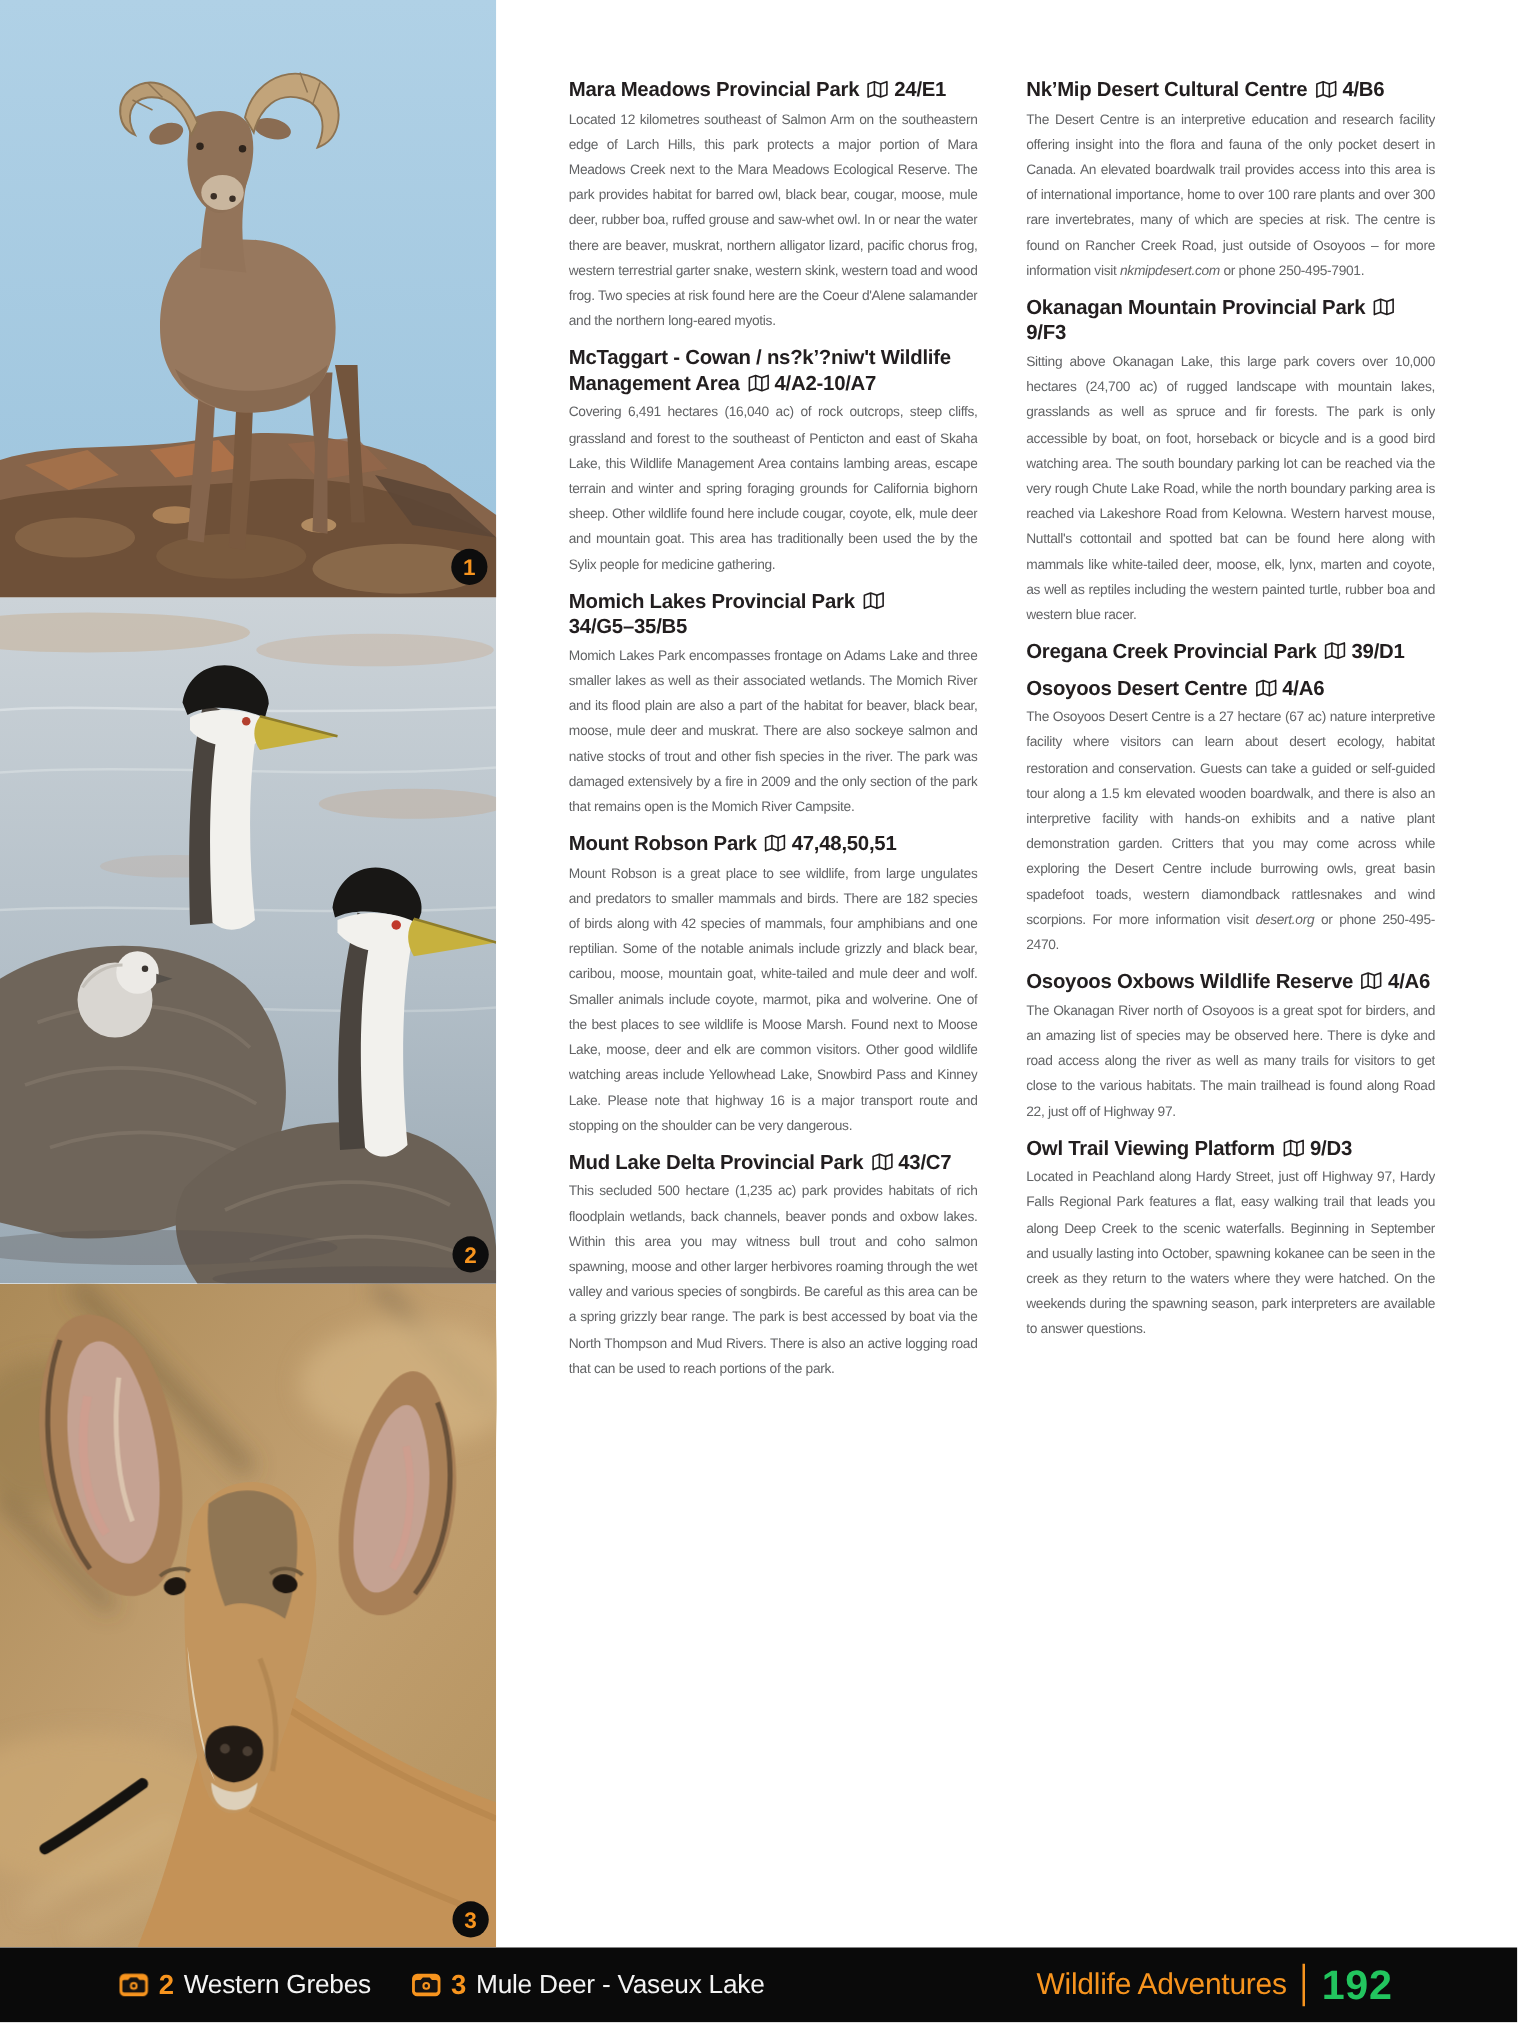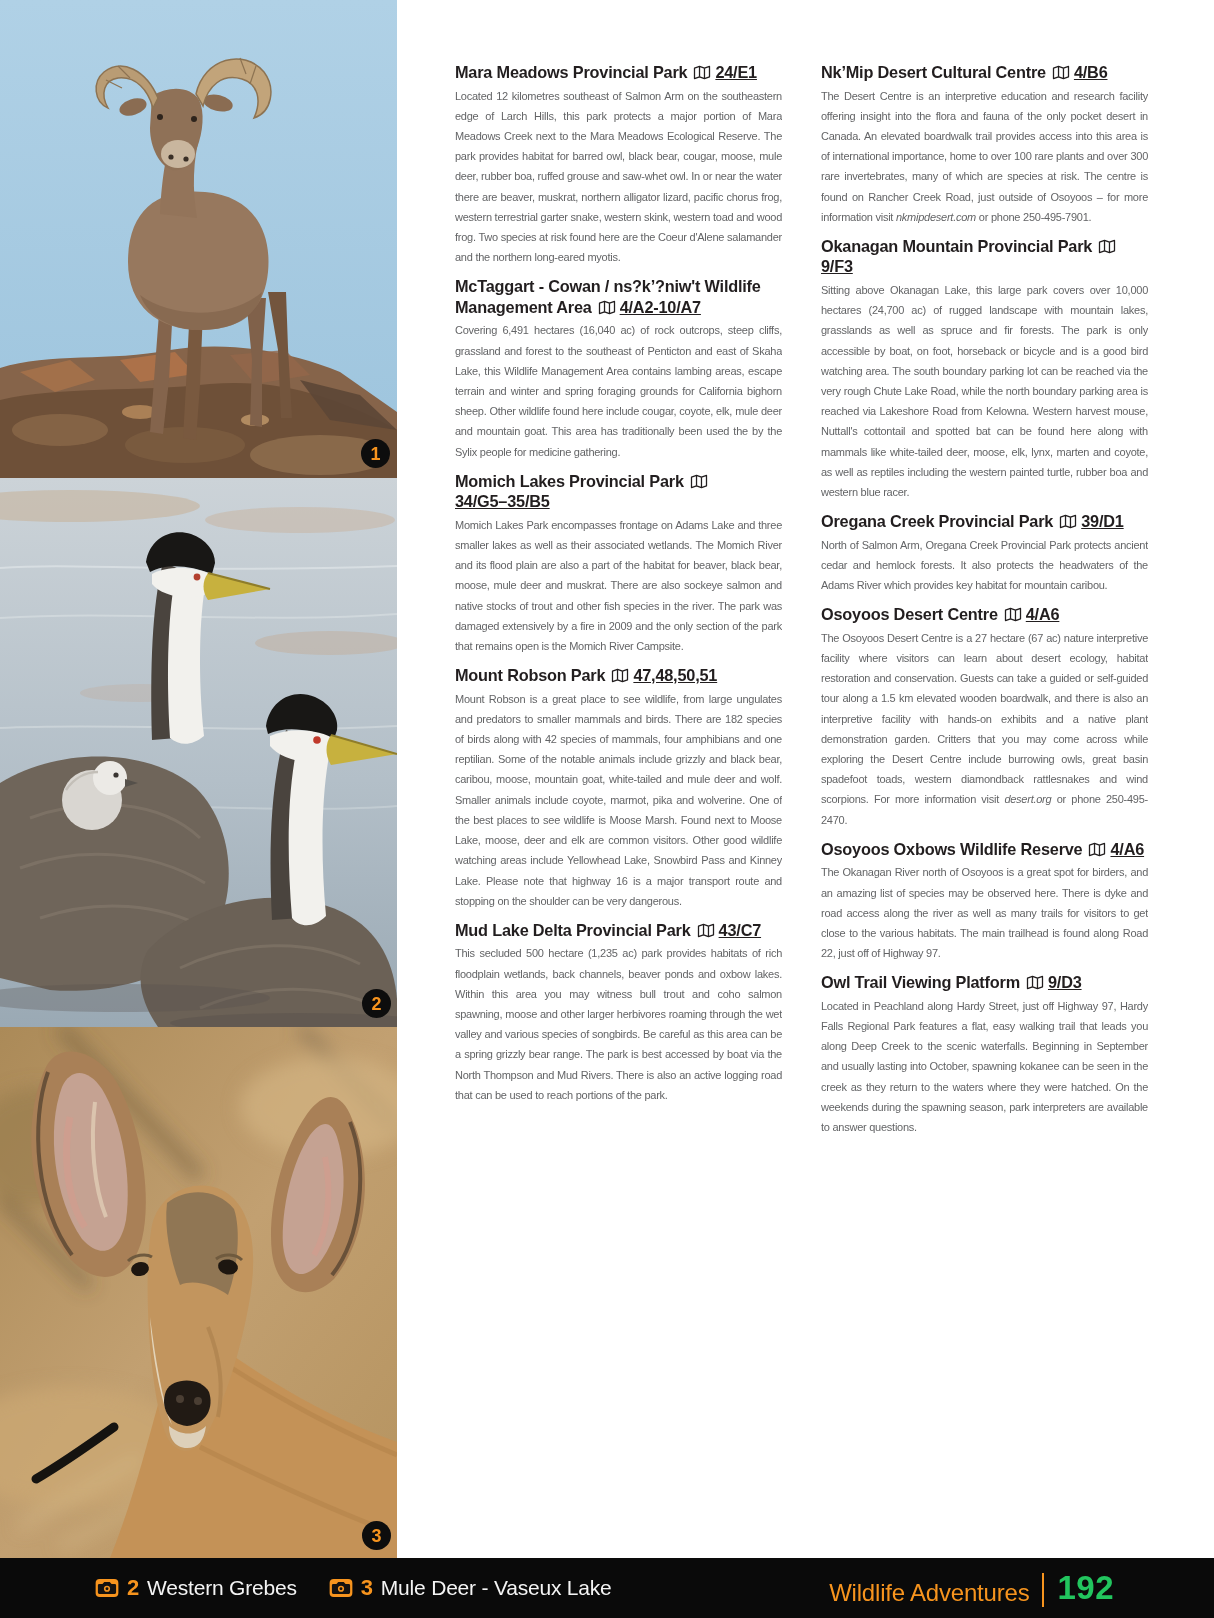--- a/index.html
+++ b/index.html
@@ -24,37 +24,37 @@
   
   .col{position:absolute;top:62px;width:327px;height:1492px;overflow:hidden;}
   #left-column{left:455px;}
   #right-column{left:821px;}
   .park-section h3{
     margin:9px 0 3px 0;font-size:16.3px;line-height:20.5px;color:#221e1f;font-weight:700;
     letter-spacing:-0.2px;
   }
   .park-section:first-child h3{margin-top:0;}
   .map-icon{width:18px;height:15px;margin:0 4px 0 6px;vertical-align:-2px;color:#221e1f;}
-  .map-ref{white-space:nowrap;text-decoration:underline;}
+  .map-ref{white-space:nowrap;}
   .park-section p.body{
     margin:0;font-size:11px;line-height:20.2px;letter-spacing:-0.25px;
     color:#636466;text-align:justify;
   }
   .park-section p.body em{font-style:italic;}
   
   #footer{
     position:absolute;left:0;top:1558px;width:1214px;height:60px;background:#0a0a0a;
     display:flex;align-items:center;justify-content:space-between;
     padding:0 100px 0 95px;box-sizing:border-box;
   }
   #photo-captions{display:flex;align-items:center;gap:32px;}
   .caption{display:flex;align-items:center;gap:8px;font-size:21px;color:#f4f4f4;letter-spacing:-0.2px;}
   .caption .cam{width:24px;height:20px;display:block;}
   .caption .num{color:#F7941E;font-weight:700;font-size:22px;}
-  #page-info{display:flex;align-items:flex-end;}
+  #page-info{display:flex;align-items:center;}
   #section-label{color:#F7941E;font-size:24px;letter-spacing:-0.2px;}
   #footer-divider{width:2px;height:34px;background:#F7941E;margin:0 13px;}
   #page-number{color:#22c55e;font-size:33px;font-weight:700;letter-spacing:0.5px;}
 </style>
 </head>
 <body>
 
 <div id="page">
 
   <div class="photo" id="photo-1">
@@ -267,21 +267,20 @@
             <path d="M2 4.2 L8.7 1.8 L15.3 4.2 L22 1.8 V15.8 L15.3 18.2 L8.7 15.8 L2 18.2 Z" fill="none" stroke="currentColor" stroke-width="1.7" stroke-linejoin="round"></path>
             <path d="M8.7 1.8 V15.8 M15.3 4.2 V18.2" fill="none" stroke="currentColor" stroke-width="1.7"></path>
           </svg><span class="map-ref">9/F3</span></h3>
         <p class="body">Sitting above Okanagan Lake, this large park covers over 10,000 hectares (24,700 ac) of rugged landscape with mountain lakes, grasslands as well as spruce and fir forests. The park is only accessible by boat, on foot, horseback or bicycle and is a good bird watching area. The south boundary parking lot can be reached via the very rough Chute Lake Road, while the north boundary parking area is reached via Lakeshore Road from Kelowna. Western harvest mouse, Nuttall's cottontail and spotted bat can be found here along with mammals like white-tailed deer, moose, elk, lynx, marten and coyote, as well as reptiles including the western painted turtle, rubber boa and western blue racer.</p>
       </section>
       <section class="park-section">
         <h3><span>Oregana Creek Provincial Park</span><svg class="map-icon" viewBox="0 0 24 20">
             <path d="M2 4.2 L8.7 1.8 L15.3 4.2 L22 1.8 V15.8 L15.3 18.2 L8.7 15.8 L2 18.2 Z" fill="none" stroke="currentColor" stroke-width="1.7" stroke-linejoin="round"></path>
             <path d="M8.7 1.8 V15.8 M15.3 4.2 V18.2" fill="none" stroke="currentColor" stroke-width="1.7"></path>
           </svg><span class="map-ref">39/D1</span></h3>
-        <p class="body">North of Salmon Arm, Oregana Creek Provincial Park protects ancient cedar and hemlock forests. It also protects the headwaters of the Adams River which provides key habitat for mountain caribou.</p>
       </section>
       <section class="park-section">
         <h3><span>Osoyoos Desert Centre</span><svg class="map-icon" viewBox="0 0 24 20">
             <path d="M2 4.2 L8.7 1.8 L15.3 4.2 L22 1.8 V15.8 L15.3 18.2 L8.7 15.8 L2 18.2 Z" fill="none" stroke="currentColor" stroke-width="1.7" stroke-linejoin="round"></path>
             <path d="M8.7 1.8 V15.8 M15.3 4.2 V18.2" fill="none" stroke="currentColor" stroke-width="1.7"></path>
           </svg><span class="map-ref">4/A6</span></h3>
         <p class="body"><span>The Osoyoos Desert Centre is a 27 hectare (67 ac) nature interpretive facility where visitors can learn about desert ecology, habitat restoration and conservation. Guests can take a guided or self-guided tour along a 1.5 km elevated wooden boardwalk, and there is also an interpretive facility with hands-on exhibits and a native plant demonstration garden. Critters that you may come across while exploring the Desert Centre include burrowing owls, great basin spadefoot toads, western diamondback rattlesnakes and wind scorpions. For more information visit </span><em>desert.org</em><span> or phone 250-495-2470.</span></p>
       </section>
       <section class="park-section">
         <h3><span>Osoyoos Oxbows Wildlife Reserve</span><svg class="map-icon" viewBox="0 0 24 20">

